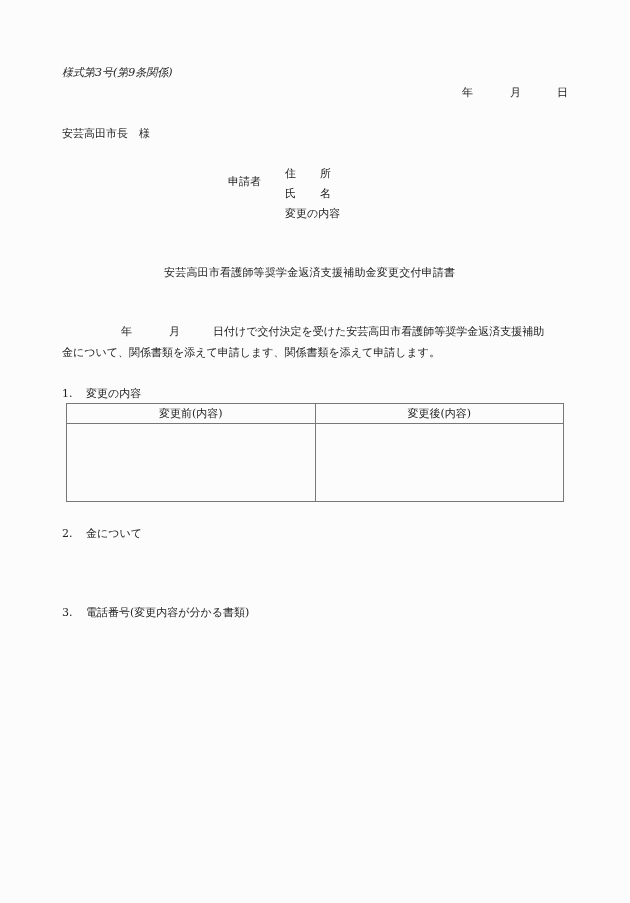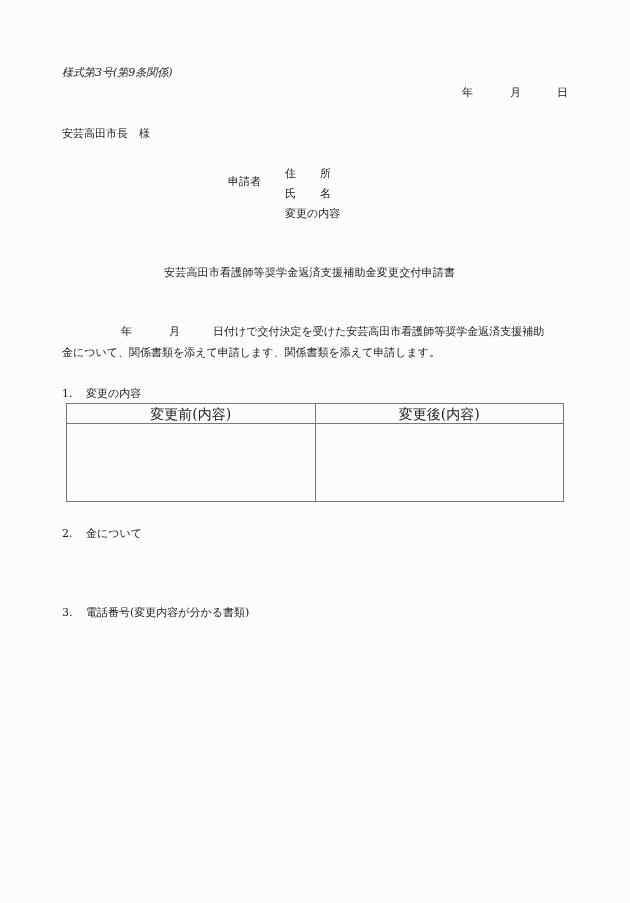--- a/index.html
+++ b/index.html
@@ -53,21 +53,21 @@
       height: 98px;
       border: 1px solid #777;
       box-sizing: border-box;
       border-collapse: collapse;
       table-layout: fixed;
     }
     .change-table th, .change-table td {
       border: 1px solid #777;
       padding: 0;
       font-weight: normal;
-      font-size: 14px;
+      font-size: 11px;
       color: #222;
     }
     .change-table th {
       height: 19px;
       text-align: center;
       vertical-align: middle;
     }
     .change-table td { height: 77px; }
 
     .section2-num { left: 62px; top: 528px; }

